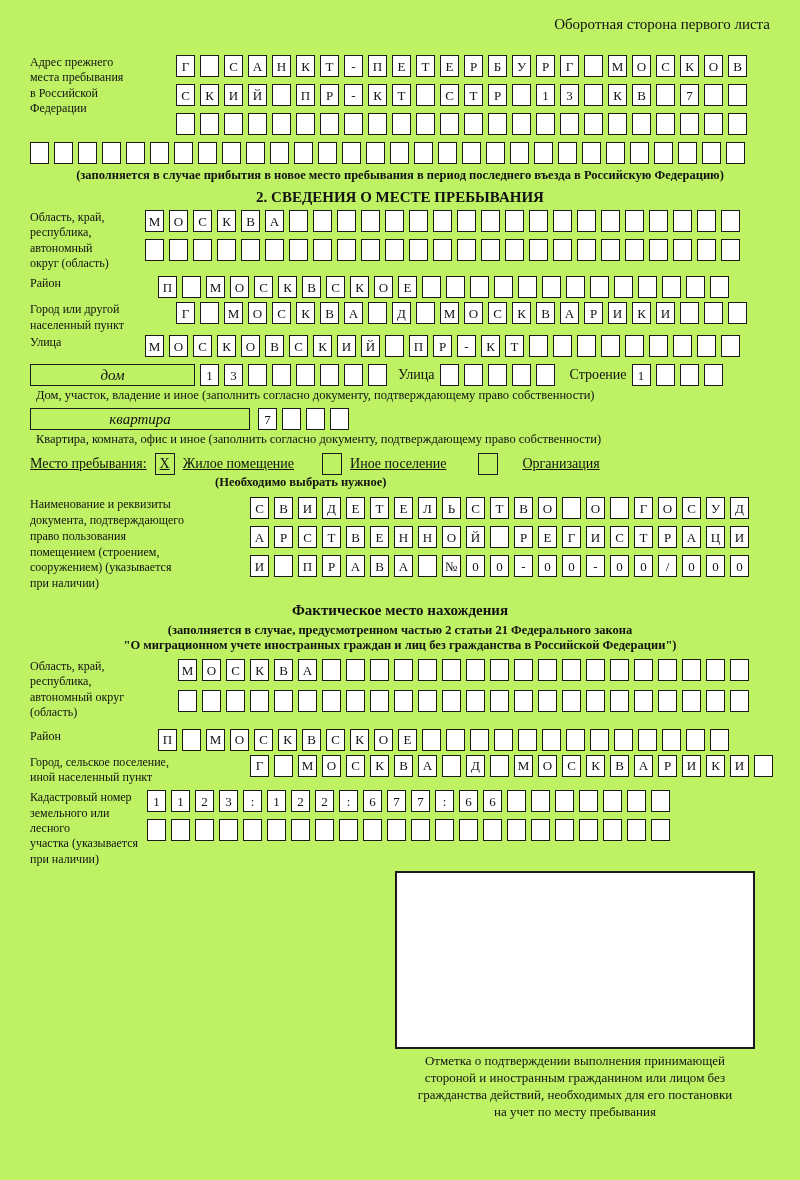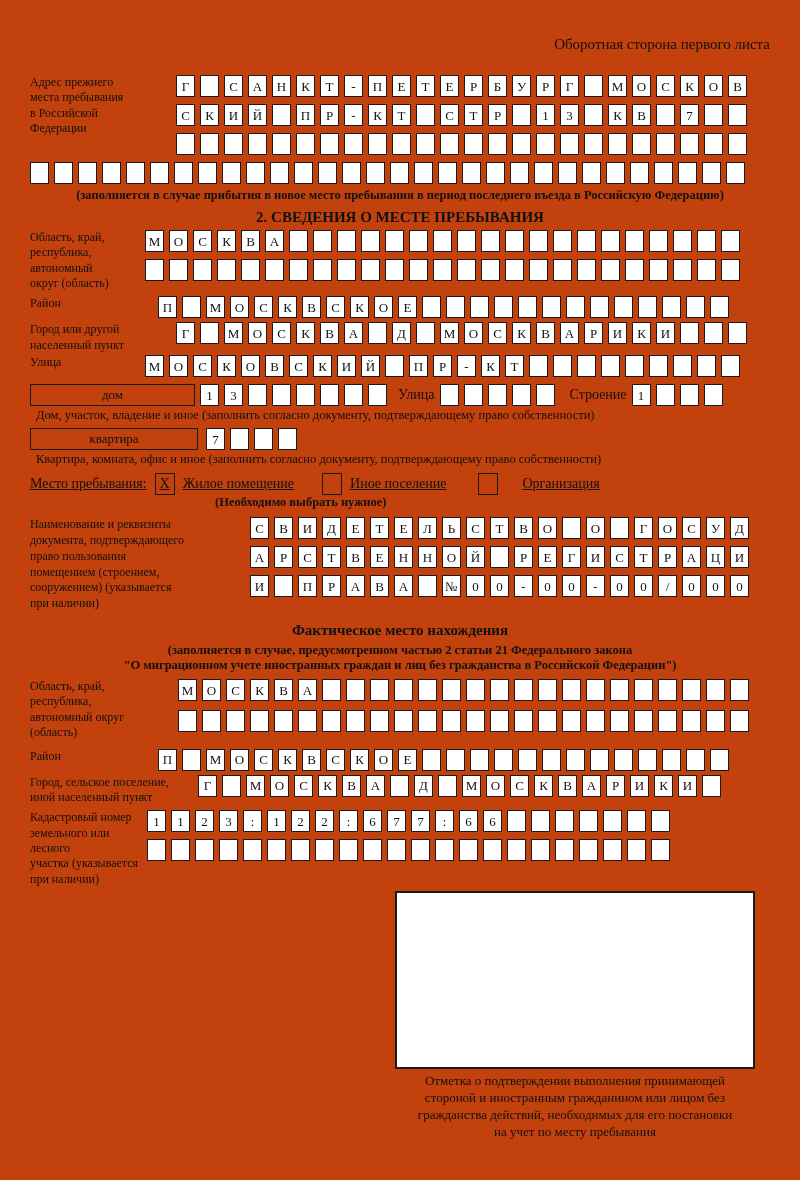--- a/index.html
+++ b/index.html
@@ -1,37 +1,37 @@
 <!DOCTYPE html>
 <html lang="ru"><head>
 <meta charset="utf-8">
 <style>
   html,body{margin:0;padding:0;background:#fff;}
   .page{
     width:800px;height:1180px;box-sizing:border-box;
-    padding:36px 30px 0 30px;
-    background:#c2410c;color:#111;
+    padding:16px 30px 0 30px;
+    background:#bef264;color:#111;
     font-family:"Liberation Serif","DejaVu Serif",serif;
     overflow:hidden;position:relative;
   }
   .back-note{text-align:right;font-size:15px;}
   .frow{display:flex;align-items:flex-start;}
   .flabel{font-size:12px;line-height:1.28;white-space:pre-line;flex-shrink:0;}
   .cellcol{display:flex;flex-direction:column;gap:7px;}
   .cells{display:flex;gap:5px;flex-wrap:nowrap;}
   .cell{
     display:inline-flex;align-items:center;justify-content:center;
     width:19px;height:22px;box-sizing:border-box;
     border:1.6px solid #1a1a1a;background:#fff;
     font-size:13px;line-height:1;flex-shrink:0;
   }
   .widebox{
     box-sizing:border-box;border:1.6px solid #1a1a1a;height:22px;
     display:flex;align-items:center;justify-content:center;
-    font-size:13px;flex-shrink:0;
+    font-size:15px;flex-shrink:0;font-style:italic;
   }
   .inline-label{font-size:14px;line-height:22px;white-space:nowrap;}
   .caption{font-size:12.5px;margin:2px 0 0 6px;}
   .center-note{text-align:center;font-size:12.5px;white-space:pre-line;font-weight:bold;}
   .sec-title{text-align:center;font-weight:bold;font-size:15px;margin:6px 0 4px 0;}
   .chk{
     display:inline-flex;align-items:center;justify-content:center;
     width:20px;height:22px;box-sizing:border-box;border:1.6px solid #1a1a1a;
     font-size:14px;margin:0 8px;
   }
@@ -41,21 +41,21 @@
     width:360px;height:178px;margin:4px 0 0 365px;background:#fff;
   }
   .stamp-caption{
     width:400px;margin:4px 0 0 345px;text-align:center;
     font-size:13px;line-height:1.3;white-space:pre-line;
   }
   .mt2{margin-top:2px}.mt4{margin-top:4px}.mt5{margin-top:5px}
   .mt6{margin-top:6px}.mt7{margin-top:7px}.mt8{margin-top:8px}
   .mt10{margin-top:10px}.mt22{margin-top:22px}
   .w115{width:115px}.w117{width:117px}.w128{width:128px}.w146{width:146px}
-  .w148{width:148px}.w200{width:168px}.w220{width:220px}
+  .w148{width:148px}.w200{width:220px}.w220{width:220px}
   .gap9{gap:9px}
 </style>
 </head>
 <body>
 
 <div class="page">
 
   <div class="back-note">Оборотная сторона первого листа</div>
 
   <div class="frow mt22">

